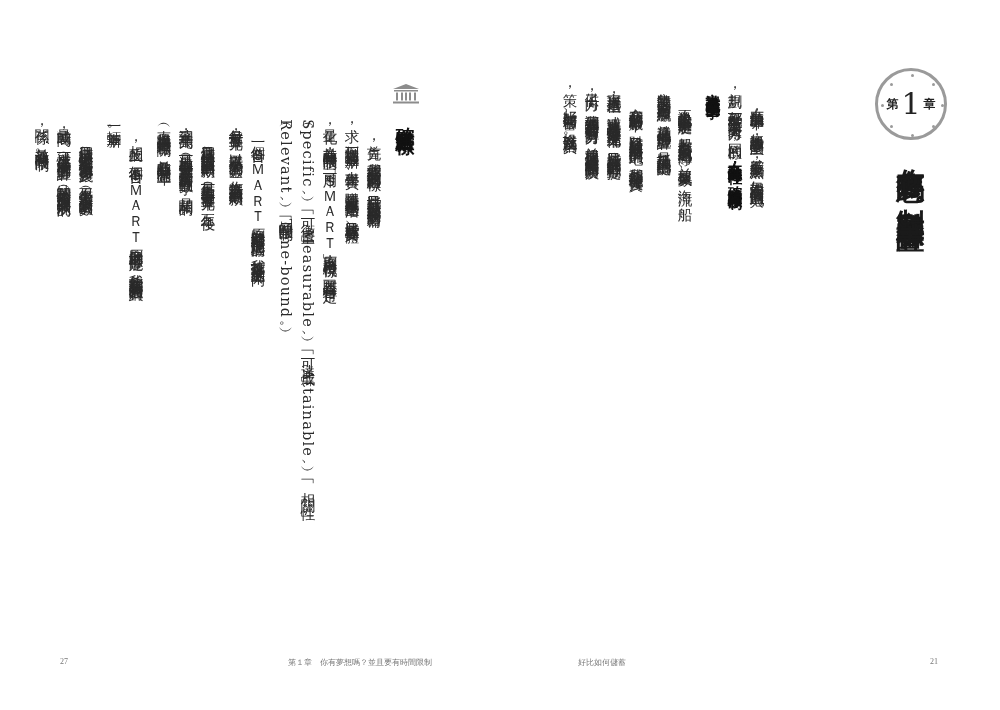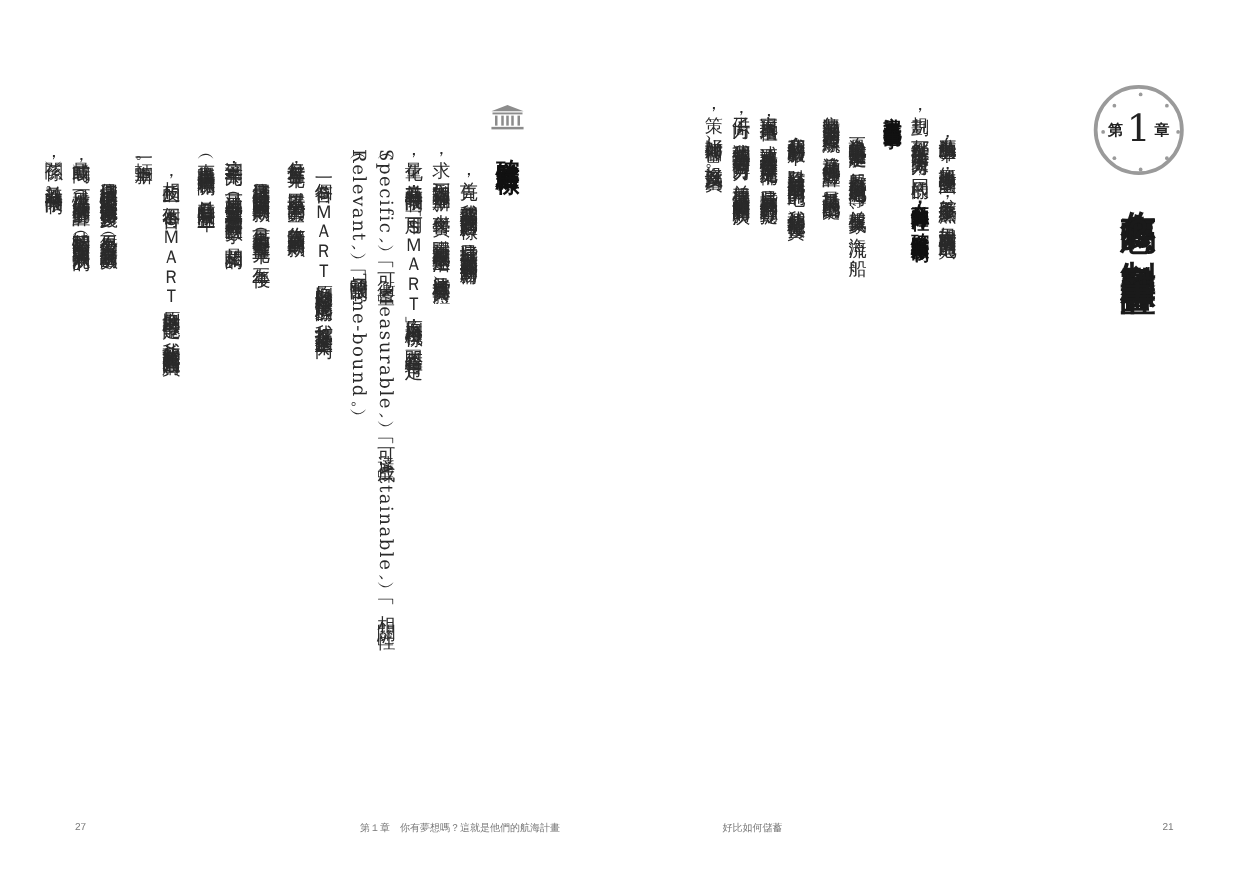--- a/index.html
+++ b/index.html
@@ -28,21 +28,21 @@
   .chapter-title {
     position: absolute; left: 890px; top: 146px; writing-mode: vertical-rl; text-orientation: upright;
     font-family: "DejaVu Sans", sans-serif; font-size: 28px; font-weight: bold; letter-spacing: 2px;
     color: #1a1a1a; line-height: 40px;
   }
   .section-icon { position: absolute; left: 393px; top: 84px; width: 26px; height: 20px; }
   .section-heading {
     position: absolute; left: 393px; top: 112px; writing-mode: vertical-rl; text-orientation: upright;
     font-size: 19px; font-weight: bold; letter-spacing: 2px; color: #111; line-height: 26px;
   }
-  .footer { position: absolute; top: 657px; font-size: 8px; color: #777; font-family: Liberation Sans, sans-serif; }
+  .footer { position: absolute; top: 657px; font-size: 8px; color: #777; font-family: Liberation Serif, serif; }
 </style>
 </head>
 <body>
 
 <div class="page page-right"></div>
 
 <div class="chapter-badge">
   <span class="dot" style="left:33px;top:3px"></span>
   <span class="dot" style="left:33px;top:63px"></span>
   <span class="dot" style="left:3px;top:33px"></span>
@@ -95,13 +95,13 @@
 <div class="col" style="left:198px;top:118px">　這個目標是特定的（購置新車的頭期款），是可衡量的（每月儲蓄五千元，五年後</div>
 <div class="col" style="left:176px;top:118px">達到三十萬元），是可達成的（每月儲蓄五千元是一個實際可行的數字），是相關的</div>
 <div class="col" style="left:154px;top:118px">（直接與購車這個目標相關），並且有時間限制（五年）。</div>
 <div class="col" style="left:126px;top:118px">　相反的，一個不符合ＳＭＡＲＴ原則的目標可能是：我希望能夠有足夠的錢購買</div>
 <div class="col" style="left:104px;top:118px">一輛新車。</div>
 <div class="col" style="left:76px;top:118px">　這個目標缺乏特定性（沒有明確指出需要多少錢），不易衡量（沒有設定儲蓄的數</div>
 <div class="col" style="left:54px;top:118px">量或時間），可達成性欠佳（沒有明確的計畫），缺乏相關性（沒有說明與個人狀況的</div>
 <div class="col" style="left:32px;top:118px">關係），並且沒有時間限制。</div>
 
 <div class="footer" style="left:60px">27</div>
-<div class="footer" style="left:288px">第１章　你有夢想嗎？這就是他們的航海計畫</div>
+<div class="footer" style="left:288px">第１章　你有夢想嗎？並且要有時間限制</div>
 
 </body></html>

